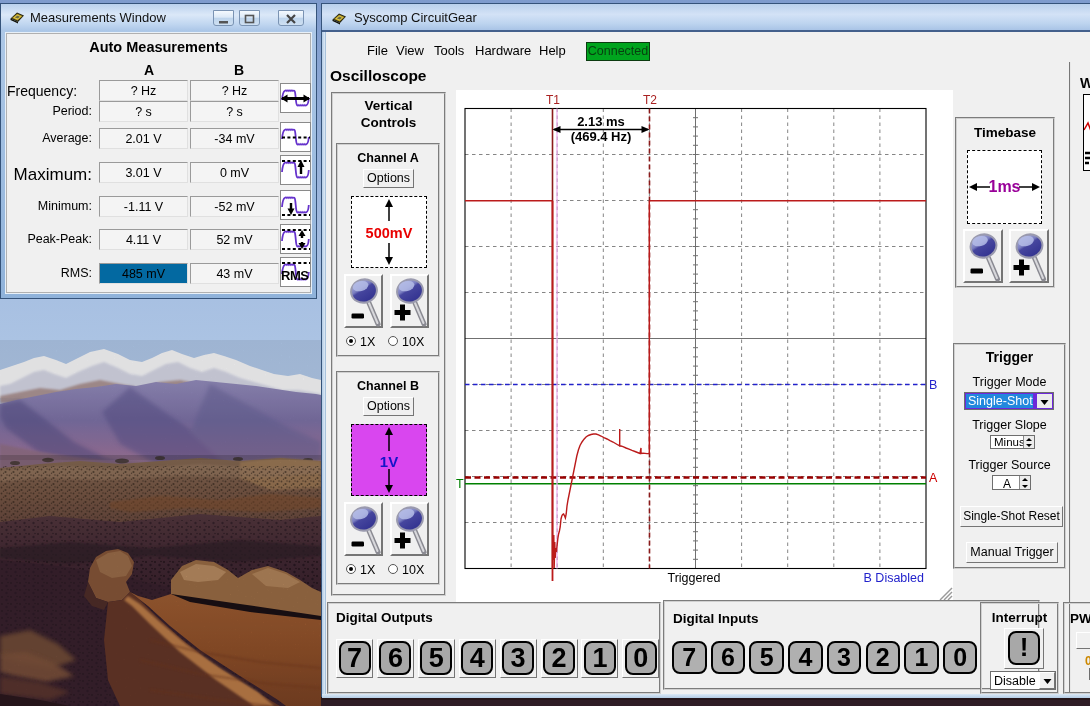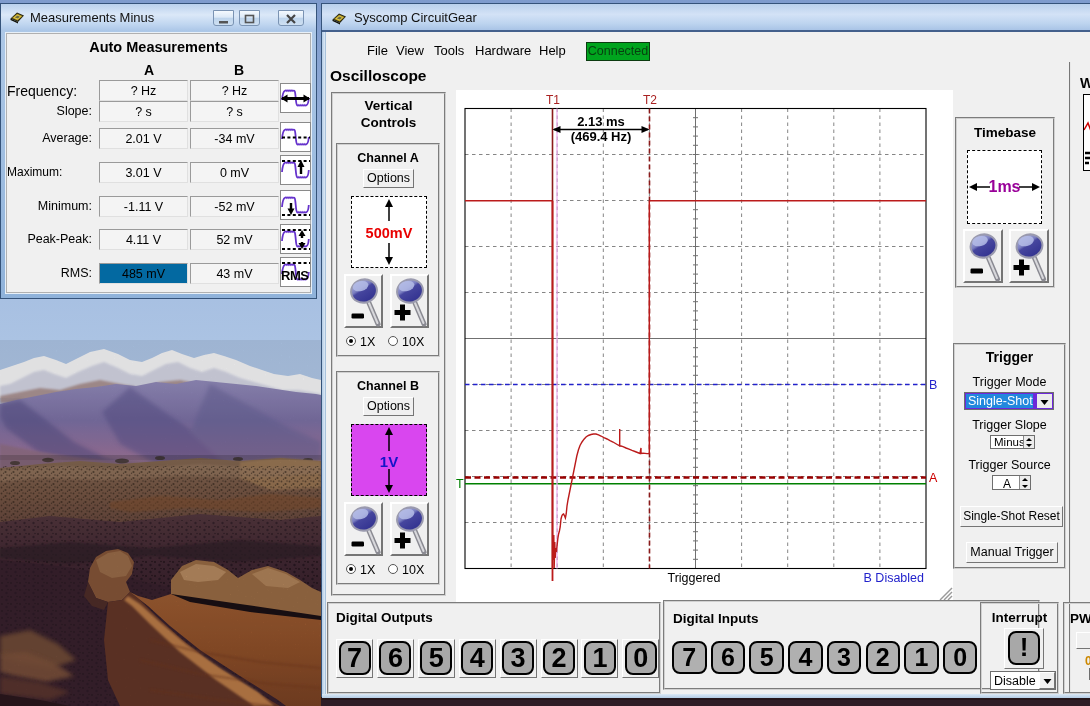--- a/index.html
+++ b/index.html
@@ -482,46 +482,46 @@
 <div class="abs" id="measwin" style="left:0;top:3px;width:317px;height:296px;">
   <div class="abs" style="left:0;top:0;width:317px;height:296px;background:linear-gradient(180deg,#b0cae8,#8fb2da);border:1px solid #35537a;border-radius:0;"></div>
   <div class="abs" style="left:1px;top:1px;width:315px;height:27px;background:linear-gradient(180deg,#bad1ed 0%,#dbe8f8 40%,#c0d6f0 75%,#abc6e7 100%);">
     <svg class="abs" style="left:8px;top:5px" width="17" height="17" viewBox="0 0 17 17">
       <path d="M1.5,9.5 L8,3.5 15,6.5 9,13 Z" fill="#262616"></path>
       <path d="M3,9 L8.2,4.8 13.5,7 8.6,11.6 Z" fill="#b89c20"></path>
       <path d="M4.6,8.8 L8.4,5.8 12,7.4 8.7,10.4 Z" fill="#e8d055"></path>
       <path d="M5.8,8.6 L8.5,6.6 11,7.8 8.8,9.6 Z" fill="#6a6a40"></path>
       <path d="M1.5,9.5 L9,13 9,14.5 1.5,11 Z" fill="#111108"></path>
     </svg>
-    <span class="abs" style="left:29px;top:6px;font-size:13px;color:#111;">Measurements Minus</span>
+    <span class="abs" style="left:29px;top:6px;font-size:13px;color:#111;">Measurements Window</span>
     <div class="abs capbtn" style="left:212px;top:6px;width:21px;height:16px;"><svg width="19" height="16" viewBox="0 0 19 16">
           <rect x="5" y="10" width="9" height="2.5" fill="#555"></rect>
         </svg></div>
     <div class="abs capbtn" style="left:238px;top:6px;width:21px;height:16px;"><svg width="19" height="16" viewBox="0 0 19 16">
           <rect x="5.5" y="4.5" width="8" height="7" fill="none" stroke="#555" stroke-width="1.6"></rect>
         </svg></div>
     <div class="abs capbtn" style="left:277px;top:6px;width:26px;height:16px;"><svg width="24" height="16" viewBox="0 0 24 16">
           <path d="M8,4 L16,12 M16,4 L8,12" stroke="#444" stroke-width="2.2"></path>
         </svg></div>
   </div>
   <div class="abs" style="left:6px;top:30px;width:305px;height:260px;background:#f0f0f0;border:1px solid #b0b0b0;outline:1px solid #e8f0f8;">
     <div class="abs bold" style="left:0;top:5px;width:100%;text-align:center;font-size:14.5px;">Auto Measurements</div>
     <div class="abs bold" style="left:137px;top:28px;font-size:14px;">A</div>
     <div class="abs bold" style="left:227px;top:28px;font-size:14px;">B</div>
     <div id="rows">
         <div class="abs" style="left:0;top:48.5px;width:85px;font-size:14px;">Frequency:</div>
         <div class="abs" style="left:92px;top:45.5px;width:89px;height:21px;background:#f4f4f4;border:1px solid #9a9a9a;border-right-color:#e0e0e0;border-bottom-color:#e0e0e0;text-align:center;font-size:12.5px;line-height:20px;">? Hz</div>
         <div class="abs" style="left:183px;top:45.5px;width:89px;height:21px;background:#f4f4f4;border:1px solid #9a9a9a;border-right-color:#e0e0e0;border-bottom-color:#e0e0e0;text-align:center;font-size:12.5px;line-height:20px;">? Hz</div>
-        <div class="abs" style="left:0;top:69.5px;width:85px;text-align:right;font-size:12.5px;">Slope:</div>
+        <div class="abs" style="left:0;top:69.5px;width:85px;text-align:right;font-size:12.5px;">Period:</div>
         <div class="abs" style="left:92px;top:66.5px;width:89px;height:21px;background:#f4f4f4;border:1px solid #9a9a9a;border-right-color:#e0e0e0;border-bottom-color:#e0e0e0;text-align:center;font-size:12.5px;line-height:20px;">? s</div>
         <div class="abs" style="left:183px;top:66.5px;width:89px;height:21px;background:#f4f4f4;border:1px solid #9a9a9a;border-right-color:#e0e0e0;border-bottom-color:#e0e0e0;text-align:center;font-size:12.5px;line-height:20px;">? s</div>
         <div class="abs" style="left:0;top:97px;width:85px;text-align:right;font-size:12.5px;">Average:</div>
         <div class="abs" style="left:92px;top:94px;width:89px;height:21px;background:#f4f4f4;border:1px solid #9a9a9a;border-right-color:#e0e0e0;border-bottom-color:#e0e0e0;text-align:center;font-size:12.5px;line-height:20px;">2.01 V</div>
         <div class="abs" style="left:183px;top:94px;width:89px;height:21px;background:#f4f4f4;border:1px solid #9a9a9a;border-right-color:#e0e0e0;border-bottom-color:#e0e0e0;text-align:center;font-size:12.5px;line-height:20px;">-34 mV</div>
-        <div class="abs" style="left:0;top:130.5px;width:85px;font-size:12px;">Maximum:</div>
+        <div class="abs" style="left:0;top:130.5px;width:85px;text-align:right;font-size:17px;">Maximum:</div>
         <div class="abs" style="left:92px;top:127.5px;width:89px;height:21px;background:#f4f4f4;border:1px solid #9a9a9a;border-right-color:#e0e0e0;border-bottom-color:#e0e0e0;text-align:center;font-size:12.5px;line-height:20px;">3.01 V</div>
         <div class="abs" style="left:183px;top:127.5px;width:89px;height:21px;background:#f4f4f4;border:1px solid #9a9a9a;border-right-color:#e0e0e0;border-bottom-color:#e0e0e0;text-align:center;font-size:12.5px;line-height:20px;">0 mV</div>
         <div class="abs" style="left:0;top:164.5px;width:85px;text-align:right;font-size:12.5px;">Minimum:</div>
         <div class="abs" style="left:92px;top:161.5px;width:89px;height:21px;background:#f4f4f4;border:1px solid #9a9a9a;border-right-color:#e0e0e0;border-bottom-color:#e0e0e0;text-align:center;font-size:12.5px;line-height:20px;">-1.11 V</div>
         <div class="abs" style="left:183px;top:161.5px;width:89px;height:21px;background:#f4f4f4;border:1px solid #9a9a9a;border-right-color:#e0e0e0;border-bottom-color:#e0e0e0;text-align:center;font-size:12.5px;line-height:20px;">-52 mV</div>
         <div class="abs" style="left:0;top:197.5px;width:85px;text-align:right;font-size:12.5px;">Peak-Peak:</div>
         <div class="abs" style="left:92px;top:194.5px;width:89px;height:21px;background:#f4f4f4;border:1px solid #9a9a9a;border-right-color:#e0e0e0;border-bottom-color:#e0e0e0;text-align:center;font-size:12.5px;line-height:20px;">4.11 V</div>
         <div class="abs" style="left:183px;top:194.5px;width:89px;height:21px;background:#f4f4f4;border:1px solid #9a9a9a;border-right-color:#e0e0e0;border-bottom-color:#e0e0e0;text-align:center;font-size:12.5px;line-height:20px;">52 mV</div>
         <div class="abs" style="left:0;top:231.5px;width:85px;text-align:right;font-size:12.5px;">RMS:</div>
         <div class="abs" style="left:92px;top:228.5px;width:89px;height:21px;background:#0369a1;border:1px solid #9a9a9a;border-right-color:#e0e0e0;border-bottom-color:#e0e0e0;text-align:center;font-size:12.5px;line-height:20px;">485 mV</div>

